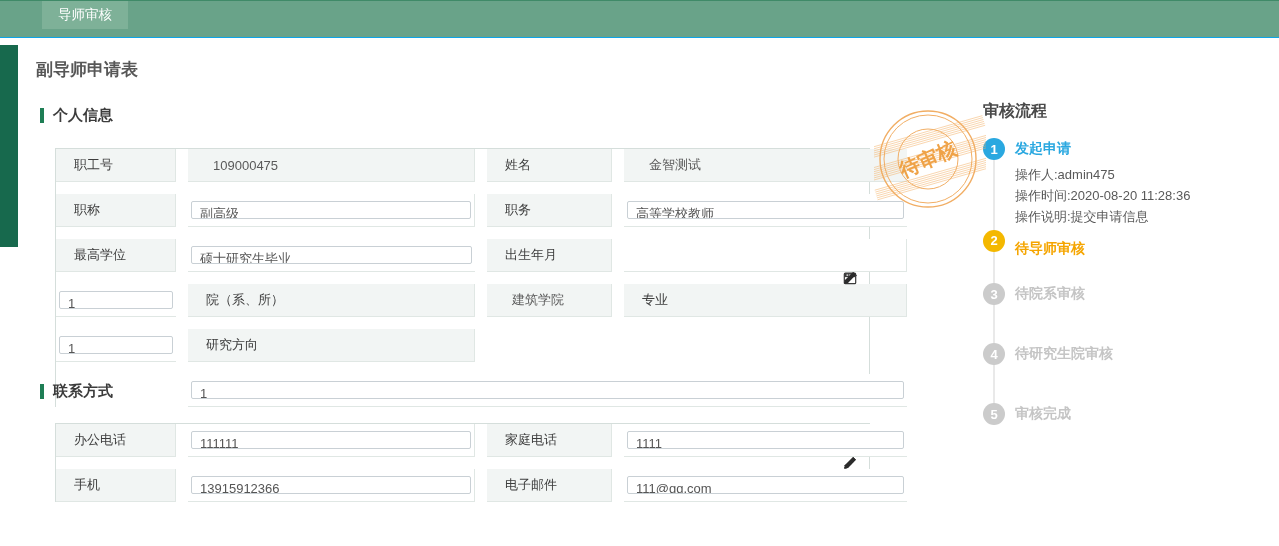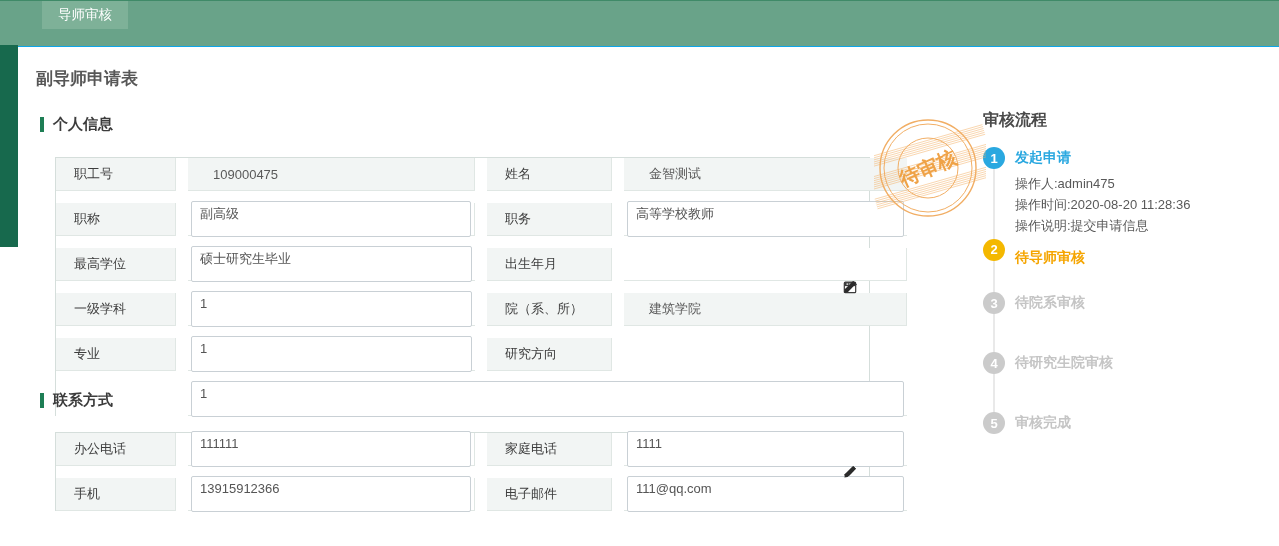--- a/index.html
+++ b/index.html
@@ -13,41 +13,41 @@
   .logo-tri { width:0; height:0; border-left:9px solid transparent; border-right:9px solid transparent; border-top:14px solid #f7f3e2; }
   .logo-txt { margin-left:9px; line-height:1; }
   .logo-cn { color:#fff; font-family:"DejaVu Serif","Liberation Serif",serif; font-size:20px; font-weight:bold; letter-spacing:3px; }
   .logo-en { color:#e8e8e0; font-size:6.5px; letter-spacing:1.2px; margin-top:3px; }
   .app-title { color:#fff; font-size:22px; font-weight:bold; margin-left:16px; letter-spacing:1px; }
   .hdr-right { margin-left:auto; display:flex; align-items:center; }
   .user-box { background:#2d8162; color:#fff; font-size:12.5px; padding:4px 10px; cursor:pointer; }
   .user-caret { width:0; height:0; border-left:6px solid transparent; border-right:6px solid transparent; border-top:7px solid #fff; margin:0 6px 0 8px; }
 
   
-  .tabbar { height:46px; background:#69a389; padding-left:42px; border-top:1px solid #3f8a68; }
+  .tabbar { height:37px; background:#69a389; padding-left:42px; border-top:1px solid #3f8a68; }
   .tab { display:inline-block; line-height:28px; padding:0 16px; background:#7eb198; color:#fff; font-size:13.5px; cursor:pointer; }
 
   .left-strip { position:absolute; left:0; top:45px; width:18px; height:202px; background:#17694d; z-index:6; }
 
   
   .content { position:relative; height:472px; background:#fff; border-top:1px solid #0ea5e9; }
   .page-title { position:absolute; left:36px; top:20px; font-size:17px; font-weight:bold; color:#575757; }
   .section-hdr { position:absolute; display:flex; align-items:center; }
   .section-bar { width:4px; height:15px; background:#1e7e55; margin-right:9px; }
   .section-title { font-size:15px; font-weight:bold; color:#3c3c3c; }
 
   
   .ftable { position:absolute; left:55px; width:815px; display:grid; grid-template-columns:120px 287px 125px 283px; border:1px solid #d5dedb; border-bottom:none; background:#fff;gap:12px; }
   .cell { height:33px; border-bottom:1px solid #e0e7e4; font-size:13px; display:flex; align-items:center; }
   .lcell { background:#f2f5f4; color:#3d3d3d; padding-left:18px; border-right:1px solid #e0e7e4; }
   .vro { background:#f2f5f4; color:#5a5a5a; padding-left:25px; }
   .vro.rb, .vcell.rb { border-right:1px solid #e0e7e4; }
   .vcell { background:#fff; padding:0 3px; }
   .span3 { grid-column:2 / 5; }
-  .ibox { position:relative; flex:1; height:36px; border:1px solid #c9d0d5; border-radius:2px; background:#fff; line-height:24px; padding:0 28px 0 8px; color:#555; cursor:text; overflow:hidden; white-space:nowrap; }
+  .ibox { position:relative; flex:1; height:18px; border:1px solid #c9d0d5; border-radius:2px; background:#fff; line-height:24px; padding:0 28px 0 8px; color:#555; cursor:text; overflow:hidden; white-space:nowrap; }
   .icon-r { position:absolute; right:7px; top:50%; transform:translateY(-50%); display:flex; }
   .caret-down { width:0; height:0; border-left:5px solid transparent; border-right:5px solid transparent; border-top:6px solid #5f6b70; }
 
   
   .flow { position:absolute; left:983px; top:63px; width:290px; }
   .flow-title { font-size:16px; font-weight:bold; color:#4a4a4a; }
   .steps { position:absolute; left:0; top:0; width:100%; height:340px; }
   .connector { position:absolute; left:10px; top:48px; width:2px; height:266px; background:#e9e9e9; }
   .step { position:absolute; left:0; display:flex; align-items:center; }
   .step-circle { width:22px; height:22px; border-radius:50%; color:#fff; font-size:13px; font-weight:bold; display:flex; align-items:center; justify-content:center; position:relative; z-index:2; }
@@ -117,21 +117,20 @@
         <span class="icon-r" style="right:12px;">
           <svg width="14" height="14" viewBox="0 0 16 16">
               <rect x="1.5" y="2.5" width="13" height="12" rx="1.2" fill="#fff" stroke="#3c3c3c" stroke-width="1.4"></rect>
               <rect x="1.5" y="2.5" width="13" height="4.5" fill="#3c3c3c"></rect>
               <rect x="4" y="4" width="2" height="1.4" fill="#fff"></rect>
               <rect x="7" y="4" width="2" height="1.4" fill="#fff"></rect>
               <rect x="10" y="4" width="2" height="1.4" fill="#fff"></rect>
             </svg>
         </span>
         </div>
-      <div class="cell lcell">一级学科</div>
       <div class="cell vcell">
           <div class="ibox">1</div>
         <span class="icon-r" style="right:12px;">
           <svg width="14" height="14" viewBox="0 0 16 16">
               <path d="M11.6 1.5 L14.5 4.4 L5.3 13.6 L1.6 14.4 L2.4 10.7 Z" fill="#2b2b2b"></path>
             </svg>
         </span>
         </div>
 
       <div class="cell lcell">院（系、所）</div>

